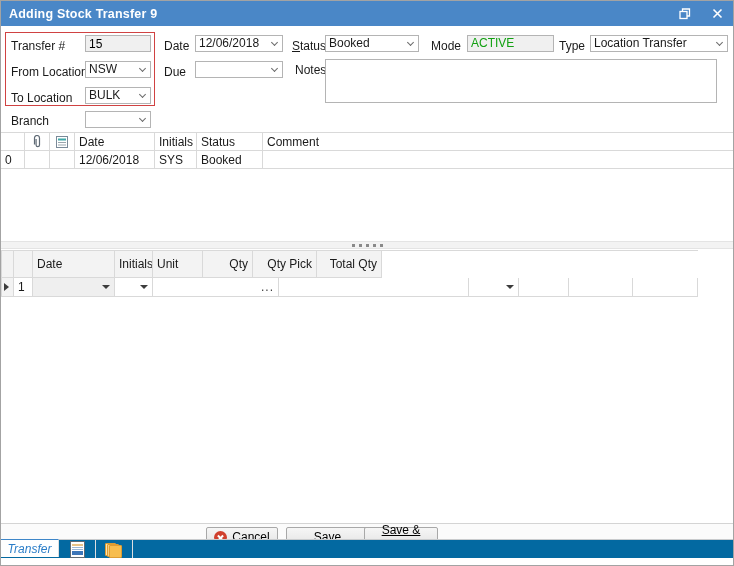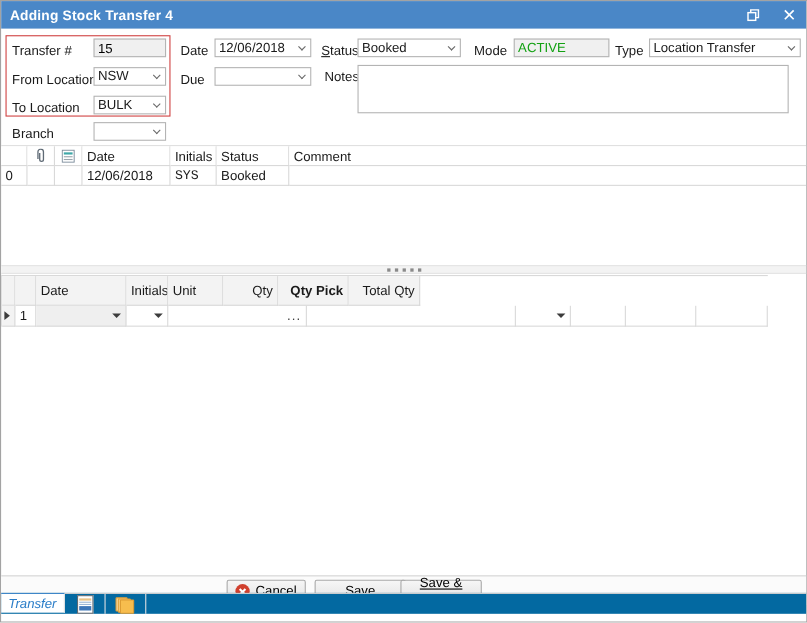--- a/index.html
+++ b/index.html
@@ -71,21 +71,21 @@
   .docs-ic .p1 { left:0; top:2px; width:11px; height:13px; background:#fbe3ae; }
   .docs-ic .p2 { left:2px; top:3px; width:12px; height:13px; background:#f8cf7f; }
   .docs-ic .p3 { left:4px; top:4px; width:13px; height:13px; }
 </style>
 </head>
 <body>
 
 <div class="window">
 
   <div class="titlebar">
-    <span class="title">Adding Stock Transfer 4</span>
+    <span class="title">Adding Stock Transfer 9</span>
     <div class="tb-btns">
       <div class="tb-btn">
         <svg width="12" height="12" viewBox="0 0 12 12">
             <path d="M3.5 3.5 V1 h7 v7 h-2.5" fill="none" stroke="#fff" stroke-width="1.3"></path>
             <rect x="1" y="3.5" width="7" height="7" fill="#4a87c7" stroke="#fff" stroke-width="1.3"></rect>
           </svg>
       </div>
       <div class="tb-btn">
         <svg width="11" height="11" viewBox="0 0 11 11">
             <path d="M1.5 1.5 L9.5 9.5 M9.5 1.5 L1.5 9.5" stroke="#fff" stroke-width="1.6"></path>
@@ -161,21 +161,21 @@
       <div class="gcell" style="width:80px;">Date</div>
       <div class="gcell" style="width:42px;">Initials</div>
       <div class="gcell" style="width:66px;">Status</div>
       <div class="gcell" style="flex:1; border-right:none;">Comment</div>
     </div>
     <div class="grow gdata">
       <div class="gcell num" style="width:24px;">0</div>
       <div class="gcell" style="width:25px;"></div>
       <div class="gcell" style="width:25px;"></div>
       <div class="gcell" style="width:80px;">12/06/2018</div>
-      <div class="gcell" style="width:42px;font-family:Liberation Mono, monospace;">SYS</div>
+      <div class="gcell" style="width:42px;">SYS</div>
       <div class="gcell" style="width:66px;">Booked</div>
       <div class="gcell" style="flex:1; border-right:none;"></div>
     </div>
   </div>
 
   <div class="splitter">
     <span class="dot"></span>
       <span class="dot"></span>
       <span class="dot"></span>
       <span class="dot"></span>
@@ -183,21 +183,21 @@
   </div>
 
   <div class="grid g2">
     <div class="grow ghead">
       <div class="gcell" style="width:12px; padding:0; background:#f3f3f3;"></div>
       <div class="gcell" style="width:19px; background:#f3f3f3;"></div>
       <div class="gcell" style="width:82px;">Date</div>
       <div class="gcell" style="width:38px;">Initials</div>
       <div class="gcell" style="width:50px;">Unit</div>
       <div class="gcell r" style="width:50px;">Qty</div>
-      <div class="gcell r" style="width:64px;font-weight:bold;">Qty Pick</div>
+      <div class="gcell r" style="width:64px;">Qty Pick</div>
       <div class="gcell r" style="width:65px;">Total Qty</div>
     </div>
     <div class="grow gdata">
       <div class="gcell" style="width:12px; padding:0 0 0 2px; background:#f3f3f3;">
           <span class="row-ind"></span>
         </div>
       <div class="gcell num" style="width:19px;">1</div>
       <div class="gcell editor" style="width:82px;">
         <span></span>
           <span class="cell-arrow"></span>

